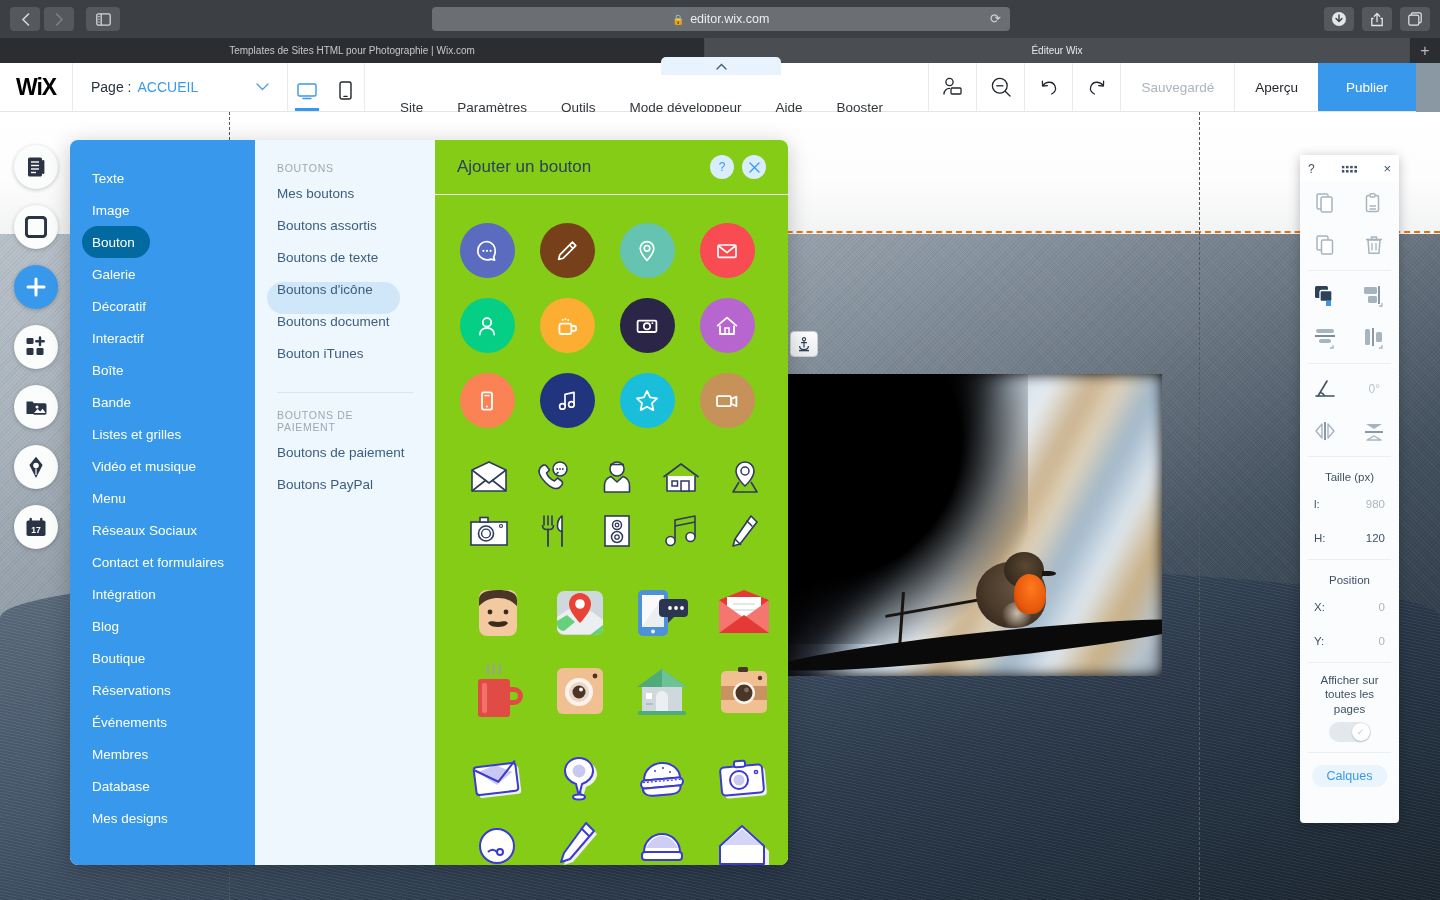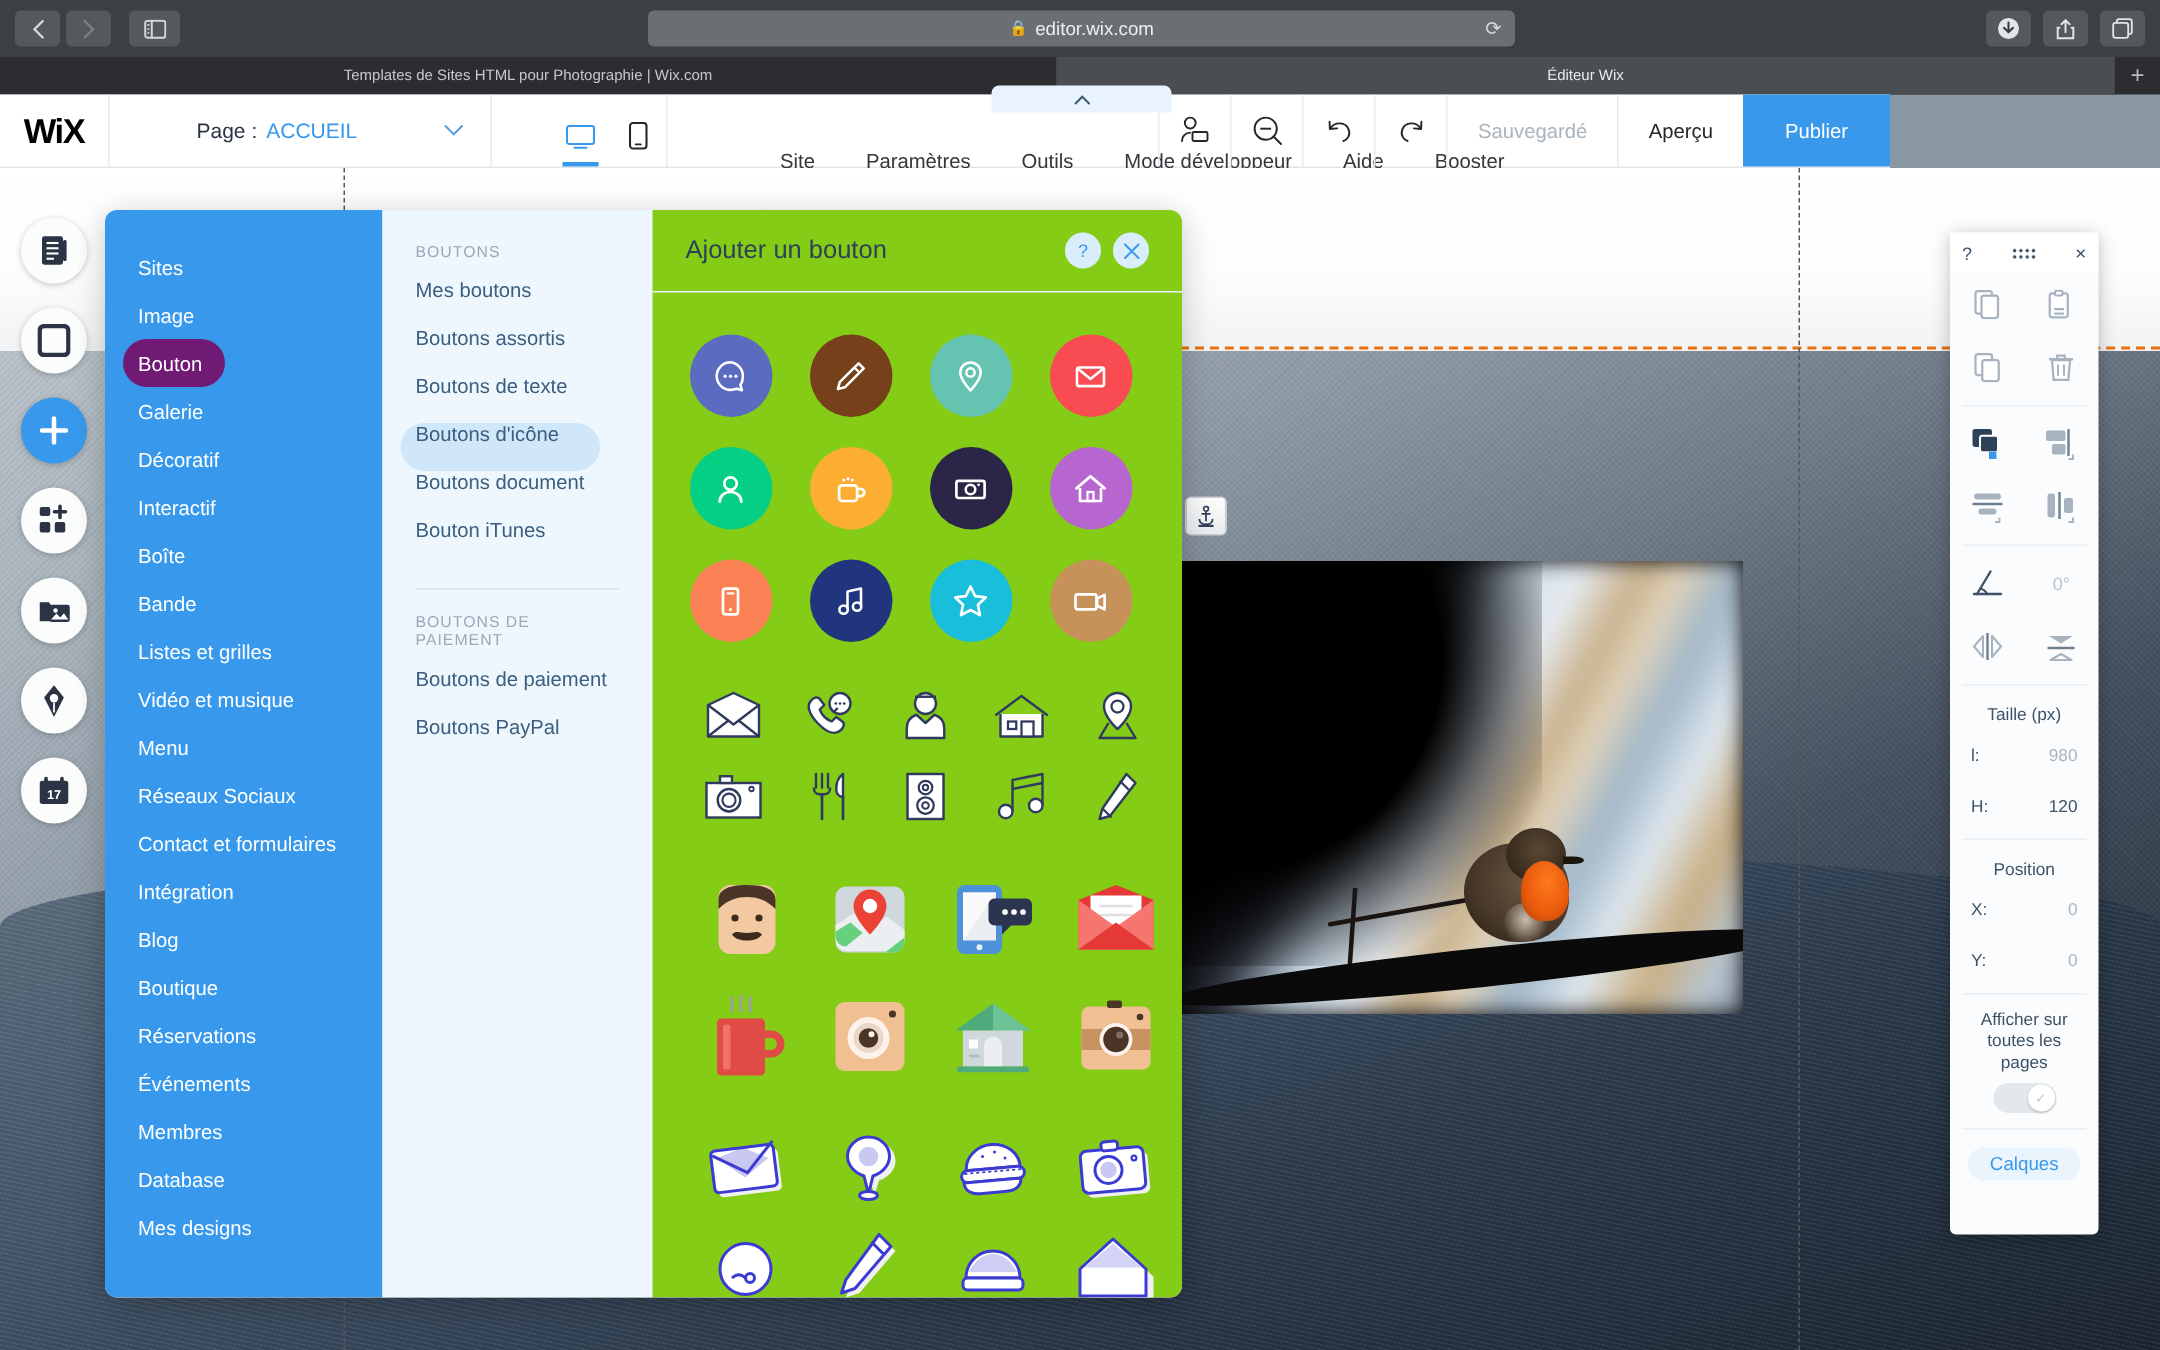--- a/index.html
+++ b/index.html
@@ -49,23 +49,23 @@
     font-size: 10px; color: #c6c8cb; border-right: 1px solid #46484c;
   }
   .tab.active { background: #4a4d51; color: #e8eaec; }
   .tab-add {
     width: 30px; display: flex; align-items: center; justify-content: center;
     color: #b9bbbe; font-size: 16px;
   }
 
   
   .wix-topbar {
-    position: absolute; left: 0; top: 63px; width: 1260px; height: 49px;
+    position: absolute; left: 0; top: 63px; width: 1416px; height: 49px;
     background: #fff; border-bottom: 1px solid #e3e6e9;
-    display: flex; align-items: flex-end; gap: 40px;
+    display: flex; align-items: flex-end;
   }
   .wix-logo {
     width: 73px; height: 100%; display: flex; align-items: center; justify-content: center;
     font-weight: 700; font-size: 23px; letter-spacing: -1px; color: #000;
     border-right: 1px solid #e8ebee;
   }
   .page-selector {
     display: flex; align-items: center; gap: 6px; height: 100%;
     padding: 0 18px 0 18px; width: 215px; border-right: 1px solid #e8ebee;
     font-size: 14px; color: #2b3445;
@@ -228,21 +228,21 @@
   }
   .col-blue {
     width: 185px; background: #3899ec; padding: 22px 0 10px 0; flex-shrink: 0;
     overflow: hidden;
   }
   .blue-item {
     height: 32px; display: flex; align-items: center; padding: 0 22px;
     color: #fff; font-size: 13.5px;
   }
   .blue-item.selected {
-    background: #701a75; border-radius: 16px; margin: 0 10px 0 12px;
+    background: #0369a1; border-radius: 16px; margin: 0 10px 0 12px;
     padding-left: 10px; width: 68px;
   }
   .col-mid {
     width: 180px; background: #eff7fe; flex-shrink: 0; padding: 22px 0 0 0;
   }
   .mid-head {
     font-size: 10.5px; letter-spacing: .7px; color: #9aa8b5;
     padding: 0 22px; margin-bottom: 12px; font-weight: 400;
   }
   .mid-item {
@@ -574,21 +574,21 @@
         <rect x="15.1" y="0.8" width="2.4" height="4.4" rx="1.2" fill="#2b3445"></rect>
         <text x="11" y="15.6" font-size="8.5" font-family="Liberation Sans, sans-serif" fill="#fff" text-anchor="middle" font-weight="bold">17</text>
       </svg>
     </div>
   </div>
 
   <div class="add-panel">
 
     <div class="col-blue">
       <div class="blue-item">
-          <span>Sites</span>
+          <span>Texte</span>
         </div>
       <div class="blue-item">
           <span>Image</span>
         </div>
       <div class="blue-item selected">
           <span>Bouton</span>
         </div>
       <div class="blue-item">
           <span>Galerie</span>
         </div>

